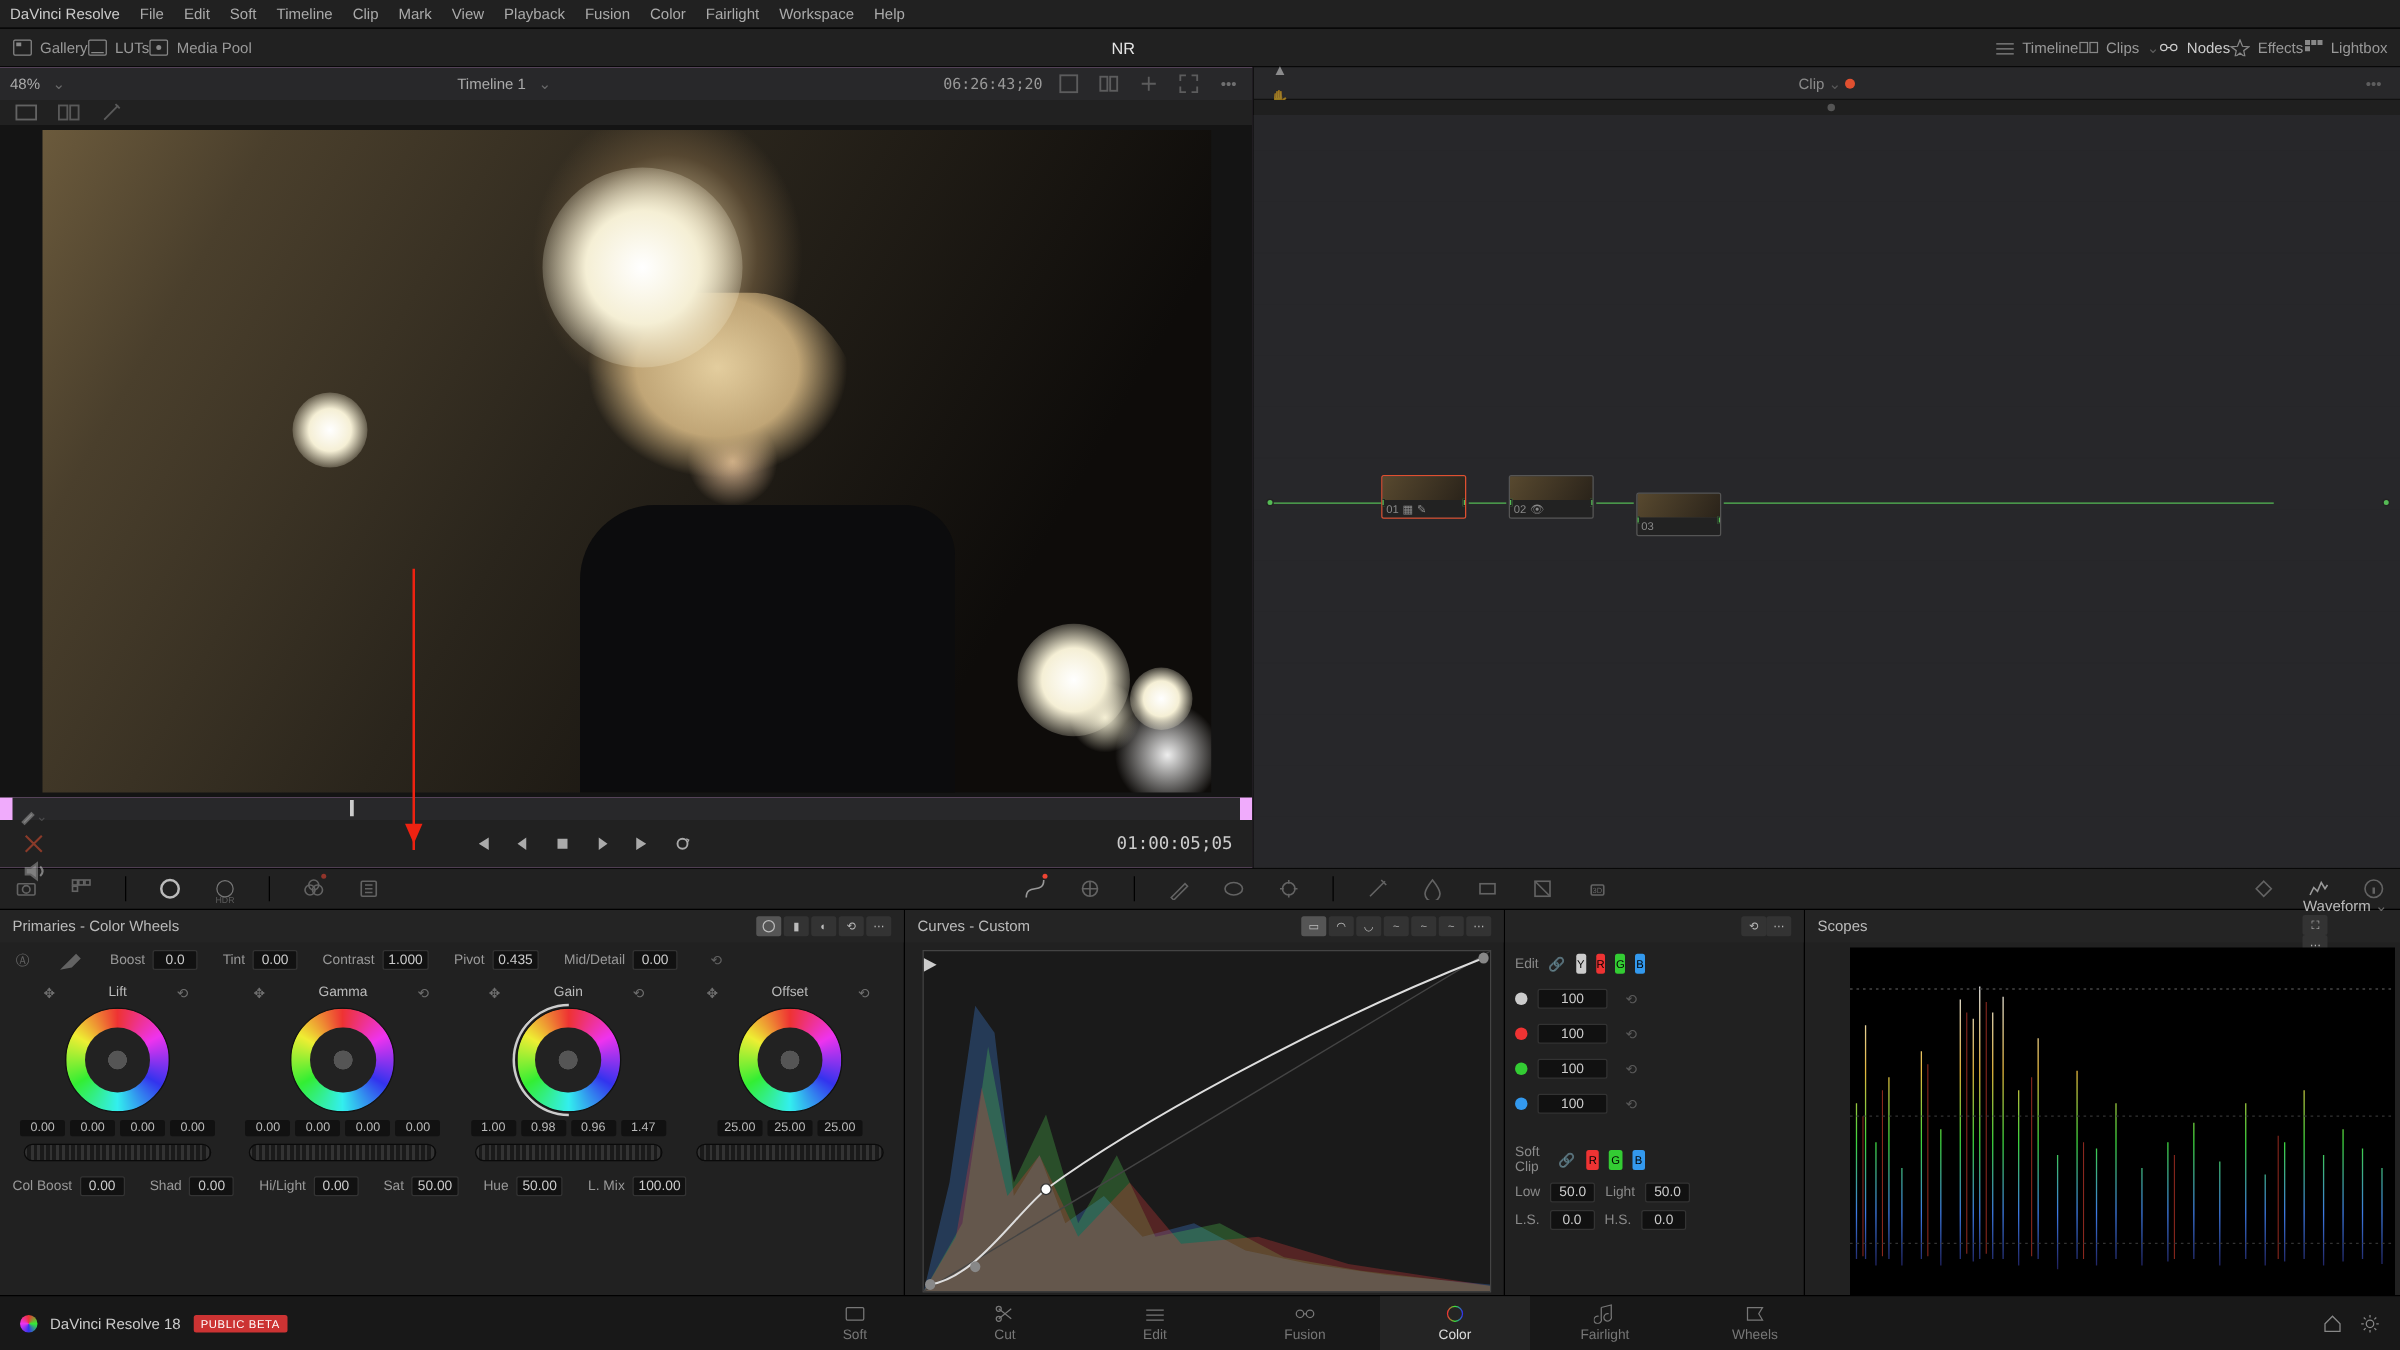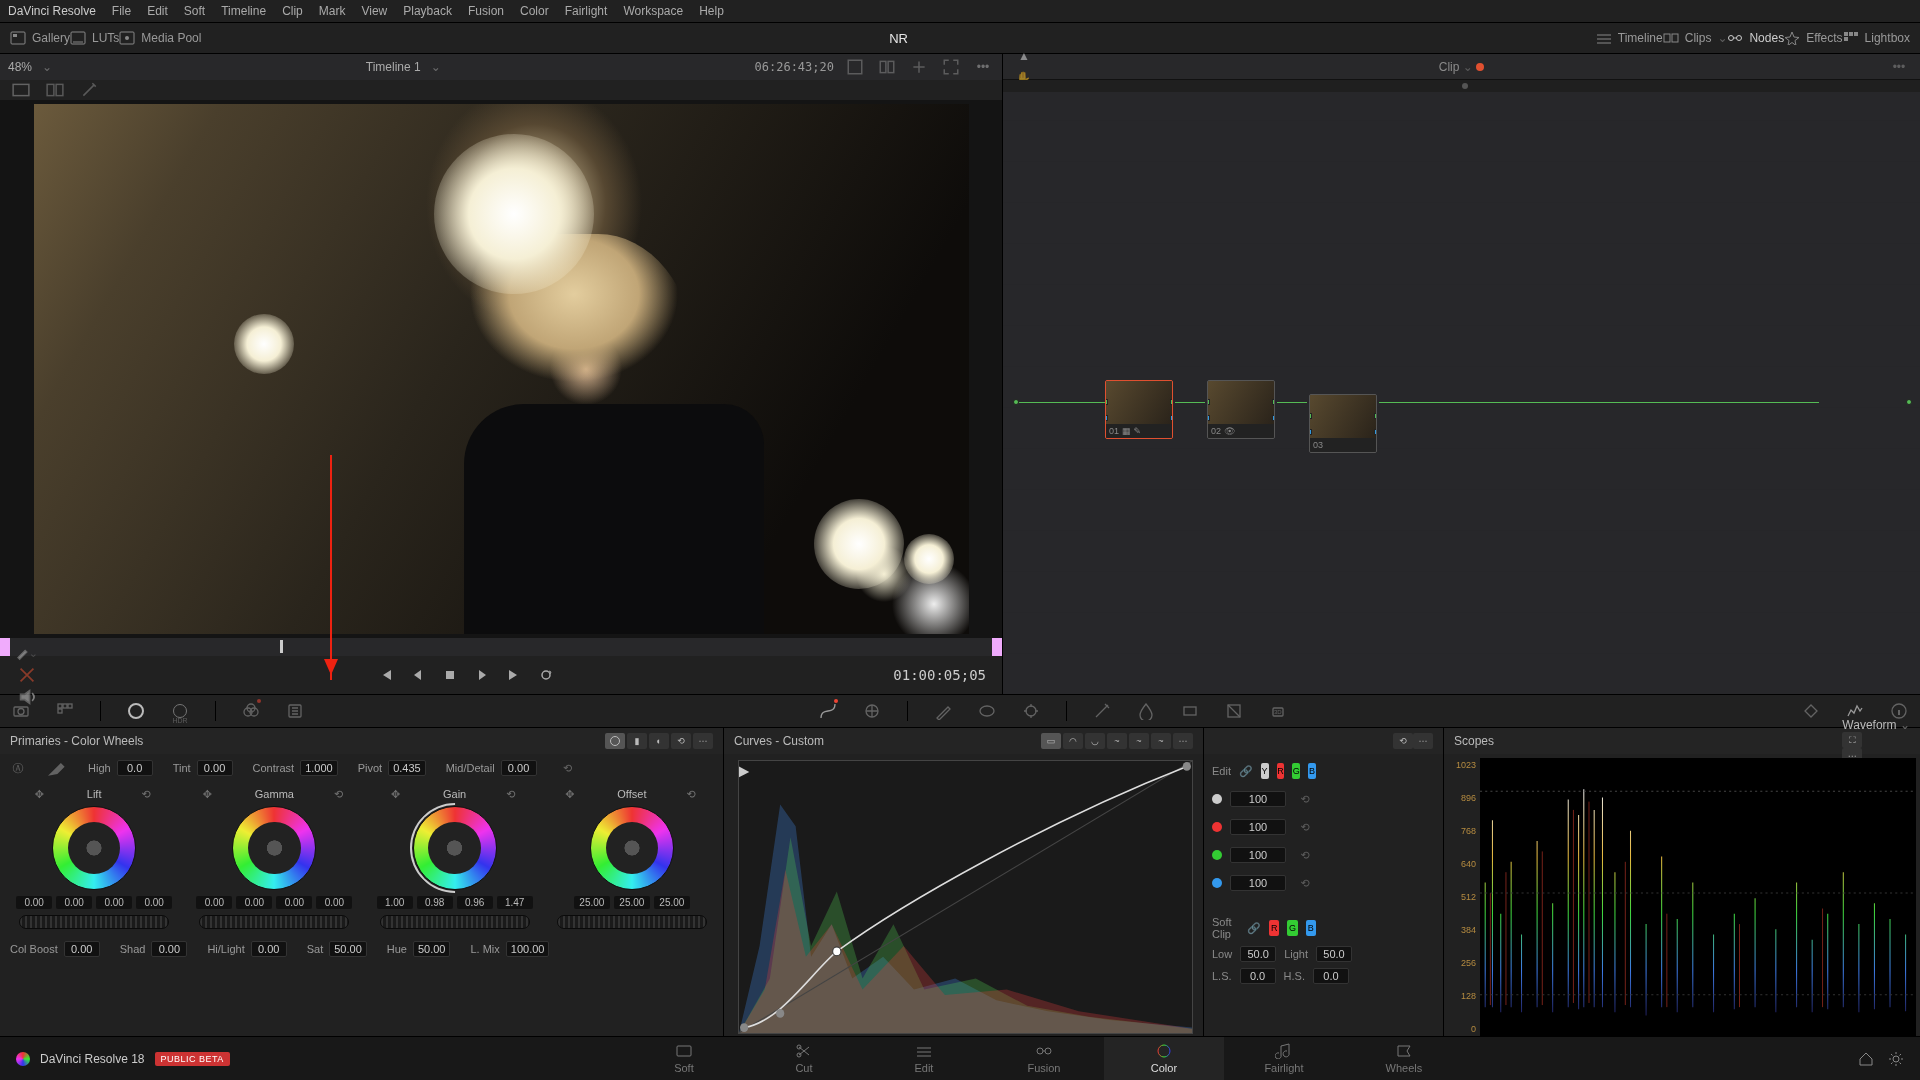--- a/index.html
+++ b/index.html
@@ -23,21 +23,21 @@
 .arrow{position:absolute;left:330px;top:355px;width:2px;height:225px;background:#e21;z-index:5;}
 .arrow::after{content:"";position:absolute;bottom:-2px;left:-6px;border:7px solid transparent;border-top:16px solid #e21;}
 .scrub{height:18px;background:#28282a;position:relative;margin:0 10px;}
 .scrub .head{position:absolute;left:27.5%;top:2px;width:3px;height:13px;background:#ccc;}
 .transport{height:38px;display:flex;align-items:center;justify-content:space-between;padding:0 16px;background:#212121;color:#aaa;}
 .tcenter{display:flex;gap:18px;align-items:center;}
 .tcenter svg{width:14px;height:14px;fill:#aaa;cursor:pointer;}
 .tc{font-family:monospace;font-size:14px;color:#ccc;}
 .nodehdr{height:26px;background:#28282a;display:flex;align-items:center;justify-content:space-between;padding:0 10px;font-size:12px;border-bottom:1px solid #111;}
 .nodearea{flex:1;position:relative;background:repeating-linear-gradient(0deg,#27272a 0 40px,#262629 40px 41px),repeating-linear-gradient(90deg,#27272a 0 40px,#262629 40px 41px);}
-.node{position:absolute;width:68px;height:59px;background:#3a3a3a;border:1px solid #555;border-radius:2px;display:flex;flex-direction:column;overflow:hidden;}
+.node{position:absolute;width:68px;height:35px;background:#3a3a3a;border:1px solid #555;border-radius:2px;display:flex;flex-direction:column;overflow:hidden;}
 .node.sel{border:1px solid #e05030;}
 .node .thumb{flex:1;background:linear-gradient(120deg,#58492f,#2a231a);}
 .node .lbl{height:14px;background:#222;font-size:9px;color:#888;display:flex;align-items:center;padding:0 3px;gap:3px;}
 .nsock{position:absolute;width:6px;height:6px;background:#5b5;border:1px solid #222;}
 .nsock.b{background:#39d;}
 .wire{position:absolute;height:1px;background:#5b5;top:21px;}
 .toolsrow{height:34px;background:#212121;border-top:1px solid #000;border-bottom:1px solid #000;display:flex;align-items:center;padding:0 10px;gap:22px;}
 .toolsrow .sep{width:1px;height:20px;background:#000;margin:0 2px;}
 .tool{width:22px;height:22px;display:flex;align-items:center;justify-content:center;cursor:pointer;opacity:.55;}
 .tool.active{opacity:1;}
@@ -473,21 +473,21 @@
       </div>
     </div>
     <div class="prow">
       <span class="tool" style="width:16px;">Ⓐ</span>
       <span class="tool">
           <svg viewBox="0 0 14 14">
             <path d="M2 12l3-3 5-5 2 2-5 5z" fill="#999"></path>
           </svg>
         </span>
       <div class="field">
-          <span>High</span>
+          <span>Boost</span>
           <span class="valbox">0.0</span>
         </div>
       <div class="field">
           <span>Tint</span>
           <span class="valbox">0.00</span>
         </div>
       <div class="field">
           <span>Contrast</span>
           <span class="valbox">1.000</span>
         </div>
@@ -680,31 +680,20 @@
 
   <div class="panel" style="flex:1;border-right:none;">
     <div class="phdr">
       <span>Scopes</span>
       <div class="cgroup"><span>Waveform</span> <span style="opacity:.5">⌄</span>
         <span class="ptab">⛶</span>
         <span class="ptab">⋯</span>
       </div>
     </div>
     <div class="scopes">
-      <div class="scopelabels">
-        <span>1023</span>
-          <span>896</span>
-          <span>768</span>
-          <span>640</span>
-          <span>512</span>
-          <span>384</span>
-          <span>256</span>
-          <span>128</span>
-          <span>0</span>
-      </div>
       <div class="scopegraph">
         <svg class="trace" viewBox="0 0 420 260" preserveAspectRatio="none">
           <defs>
               <linearGradient id="wf" x1="0" y1="0" x2="0" y2="1">
                 <stop offset="0" stop-color="#fff"></stop>
                 <stop offset=".3" stop-color="#fc4"></stop>
                 <stop offset=".55" stop-color="#4e4"></stop>
                 <stop offset=".8" stop-color="#48f"></stop>
                 <stop offset="1" stop-color="#226"></stop>
               </linearGradient>

